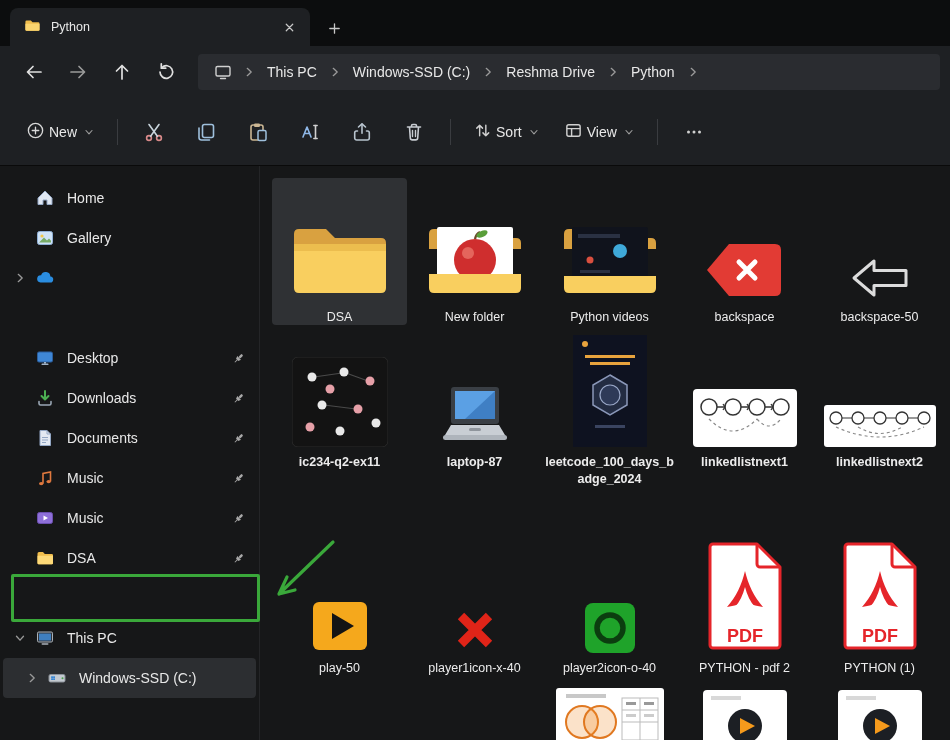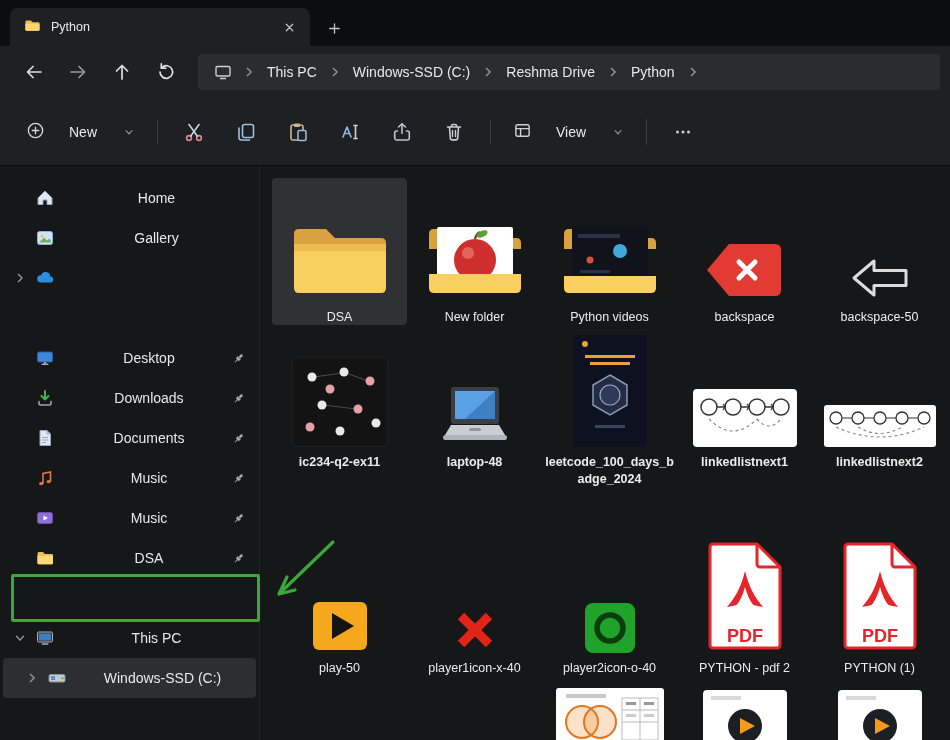--- a/index.html
+++ b/index.html
@@ -17,29 +17,29 @@
   
   .navbar{height:52px;background:#1e2023;display:flex;align-items:center;padding:0 10px 0 12px;flex:0 0 auto;}
   .nav-btn{width:44px;height:38px;display:flex;align-items:center;justify-content:center;border-radius:4px;flex:0 0 auto;}
   .breadcrumb{flex:1;height:36px;margin-left:10px;background:#2a2c30;border-radius:4px;display:flex;align-items:center;padding:0 6px;overflow:hidden;}
   .bc-ico{display:flex;padding:0 8px 0 10px;}
   .bc-chev{display:flex;padding:0 2px;}
   .bc-item{font-size:14px;padding:4px 9px;border-radius:4px;white-space:nowrap;}
 
   
   .toolbar{height:68px;background:#1e2023;display:flex;align-items:center;padding:0 14px;border-bottom:1px solid #0a0a0a;flex:0 0 auto;}
-  .tb-btn{display:flex;align-items:center;gap:24px;height:38px;padding:0 12px;border-radius:4px;font-size:14px;color:#e8e8e8;}
+  .tb-btn{display:flex;align-items:center;gap:4px;height:38px;padding:0 12px;border-radius:4px;font-size:14px;color:#e8e8e8;}
   .tb-icon-btn{width:46px;height:38px;display:flex;align-items:center;justify-content:center;border-radius:4px;margin:0 3px;}
   .tb-sep{width:1px;height:26px;background:#3a3c40;margin:0 10px;}
   .chev-sm{display:flex;margin-left:2px;}
 
   
   .main{flex:1;display:flex;min-height:0;background:#161718;}
   .sidebar{width:260px;flex:0 0 auto;padding-top:12px;border-right:1px solid #242527;}
-  .side-row{height:40px;display:flex;align-items:center;padding:0 10px;margin:0 3px;border-radius:4px;font-size:14px;text-align:center;}
+  .side-row{height:40px;display:flex;align-items:center;padding:0 10px;margin:0 3px;border-radius:4px;font-size:14px;}
   .side-row.hl{background:#2c2e31;}
   .side-row.indent{padding-left:22px;}
   .side-chev{width:22px;display:flex;align-items:center;}
   .side-ico{width:22px;display:flex;align-items:center;margin-right:10px;}
   .side-label{flex:1;white-space:nowrap;overflow:hidden;}
   .side-pin{display:flex;align-items:center;}
   .side-sep{height:40px;}
 
   .content{flex:1;padding:12px 0 0 12px;overflow:hidden;}
   .grid-row{display:flex;}
@@ -199,20 +199,32 @@
       <svg width="22" height="22" viewBox="0 0 22 22">
           <path d="M4.5 6 h13" stroke="#c8ccd2" stroke-width="1.6" stroke-linecap="round"></path>
           <path d="M8.5 6 V4.8 a1.3 1.3 0 0 1 1.3-1.3 h2.4 a1.3 1.3 0 0 1 1.3 1.3 V6" fill="none" stroke="#c8ccd2" stroke-width="1.6"></path>
           <path d="M6.5 6 l.8 11 a2 2 0 0 0 2 1.9 h3.4 a2 2 0 0 0 2-1.9 l.8-11" fill="none" stroke="#c8ccd2" stroke-width="1.6"></path>
           <path d="M9.5 9.5 v6 M12.5 9.5 v6" stroke="#c8ccd2" stroke-width="1.4" stroke-linecap="round"></path>
         </svg>
     </div>
     <div class="tb-sep"></div>
     <div class="tb-btn">
       <span><svg width="19" height="19" viewBox="0 0 20 20">
+            <path d="M7 4.5 v11 M4 7.5 L7 4.5 L10 7.5" fill="none" stroke="#d0d0d0" stroke-width="1.5" stroke-linecap="round" stroke-linejoin="round"></path>
+            <path d="M13.5 15.5 v-11 M10.5 12.5 l3 3 3-3" fill="none" stroke="#d0d0d0" stroke-width="1.5" stroke-linecap="round" stroke-linejoin="round"></path>
+          </svg></span>
+      <span>Sort</span>
+      <span class="chev-sm">
+          <svg width="12" height="12" viewBox="0 0 16 16">
+            <path d="M4 6 L8 10.5 L12 6" fill="none" stroke="#9a9a9a" stroke-width="1.5" stroke-linecap="round" stroke-linejoin="round"></path>
+          </svg>
+        </span>
+    </div>
+    <div class="tb-btn">
+      <span><svg width="19" height="19" viewBox="0 0 20 20">
             <rect x="3" y="4" width="14" height="12" rx="2" fill="none" stroke="#d0d0d0" stroke-width="1.5"></rect>
             <path d="M3 8 h14 M8 8 v8" stroke="#d0d0d0" stroke-width="1.5"></path>
           </svg></span>
       <span>View</span>
       <span class="chev-sm">
           <svg width="12" height="12" viewBox="0 0 16 16">
             <path d="M4 6 L8 10.5 L12 6" fill="none" stroke="#9a9a9a" stroke-width="1.5" stroke-linecap="round" stroke-linejoin="round"></path>
           </svg>
         </span>
     </div>
@@ -495,21 +507,21 @@
             <div class="thumb">
               <svg width="78" height="64" viewBox="0 0 78 64">
                 <rect x="15" y="4" width="48" height="37" rx="3" fill="#3a3f45"></rect>
                 <rect x="19" y="8" width="40" height="28" fill="#3f7fc4"></rect>
                 <path d="M19 8 h40 l-30 28 h-10 Z" fill="#5ba0e4"></path>
                 <path d="M9 52 L15 42 h48 l6 10 Z" fill="#c9ced4"></path>
                 <rect x="7" y="52" width="64" height="5" rx="2.5" fill="#aeb4bb"></rect>
                 <rect x="33" y="45" width="12" height="3" rx="1.5" fill="#8f959c"></rect>
               </svg>
             </div>
-            <div class="tile-label">laptop-48</div>
+            <div class="tile-label">laptop-87</div>
           </div>
           <div class="tile">
             <div class="thumb">
               <svg width="74" height="112" viewBox="0 0 74 112">
                 <rect width="74" height="112" fill="#0e1220"></rect>
                 <circle cx="12" cy="9" r="3" fill="#e8a33d"></circle>
                 <rect x="12" y="20" width="50" height="3" fill="#e8a33d"></rect>
                 <rect x="17" y="27" width="40" height="3" fill="#e8a33d"></rect>
                 <polygon points="37,40 54,50 54,70 37,80 20,70 20,50" fill="#232c42" stroke="#8a97b8" stroke-width="1.5"></polygon>
                 <circle cx="37" cy="60" r="10" fill="#2e3a58" stroke="#9aa8c8" stroke-width="1.2"></circle>

